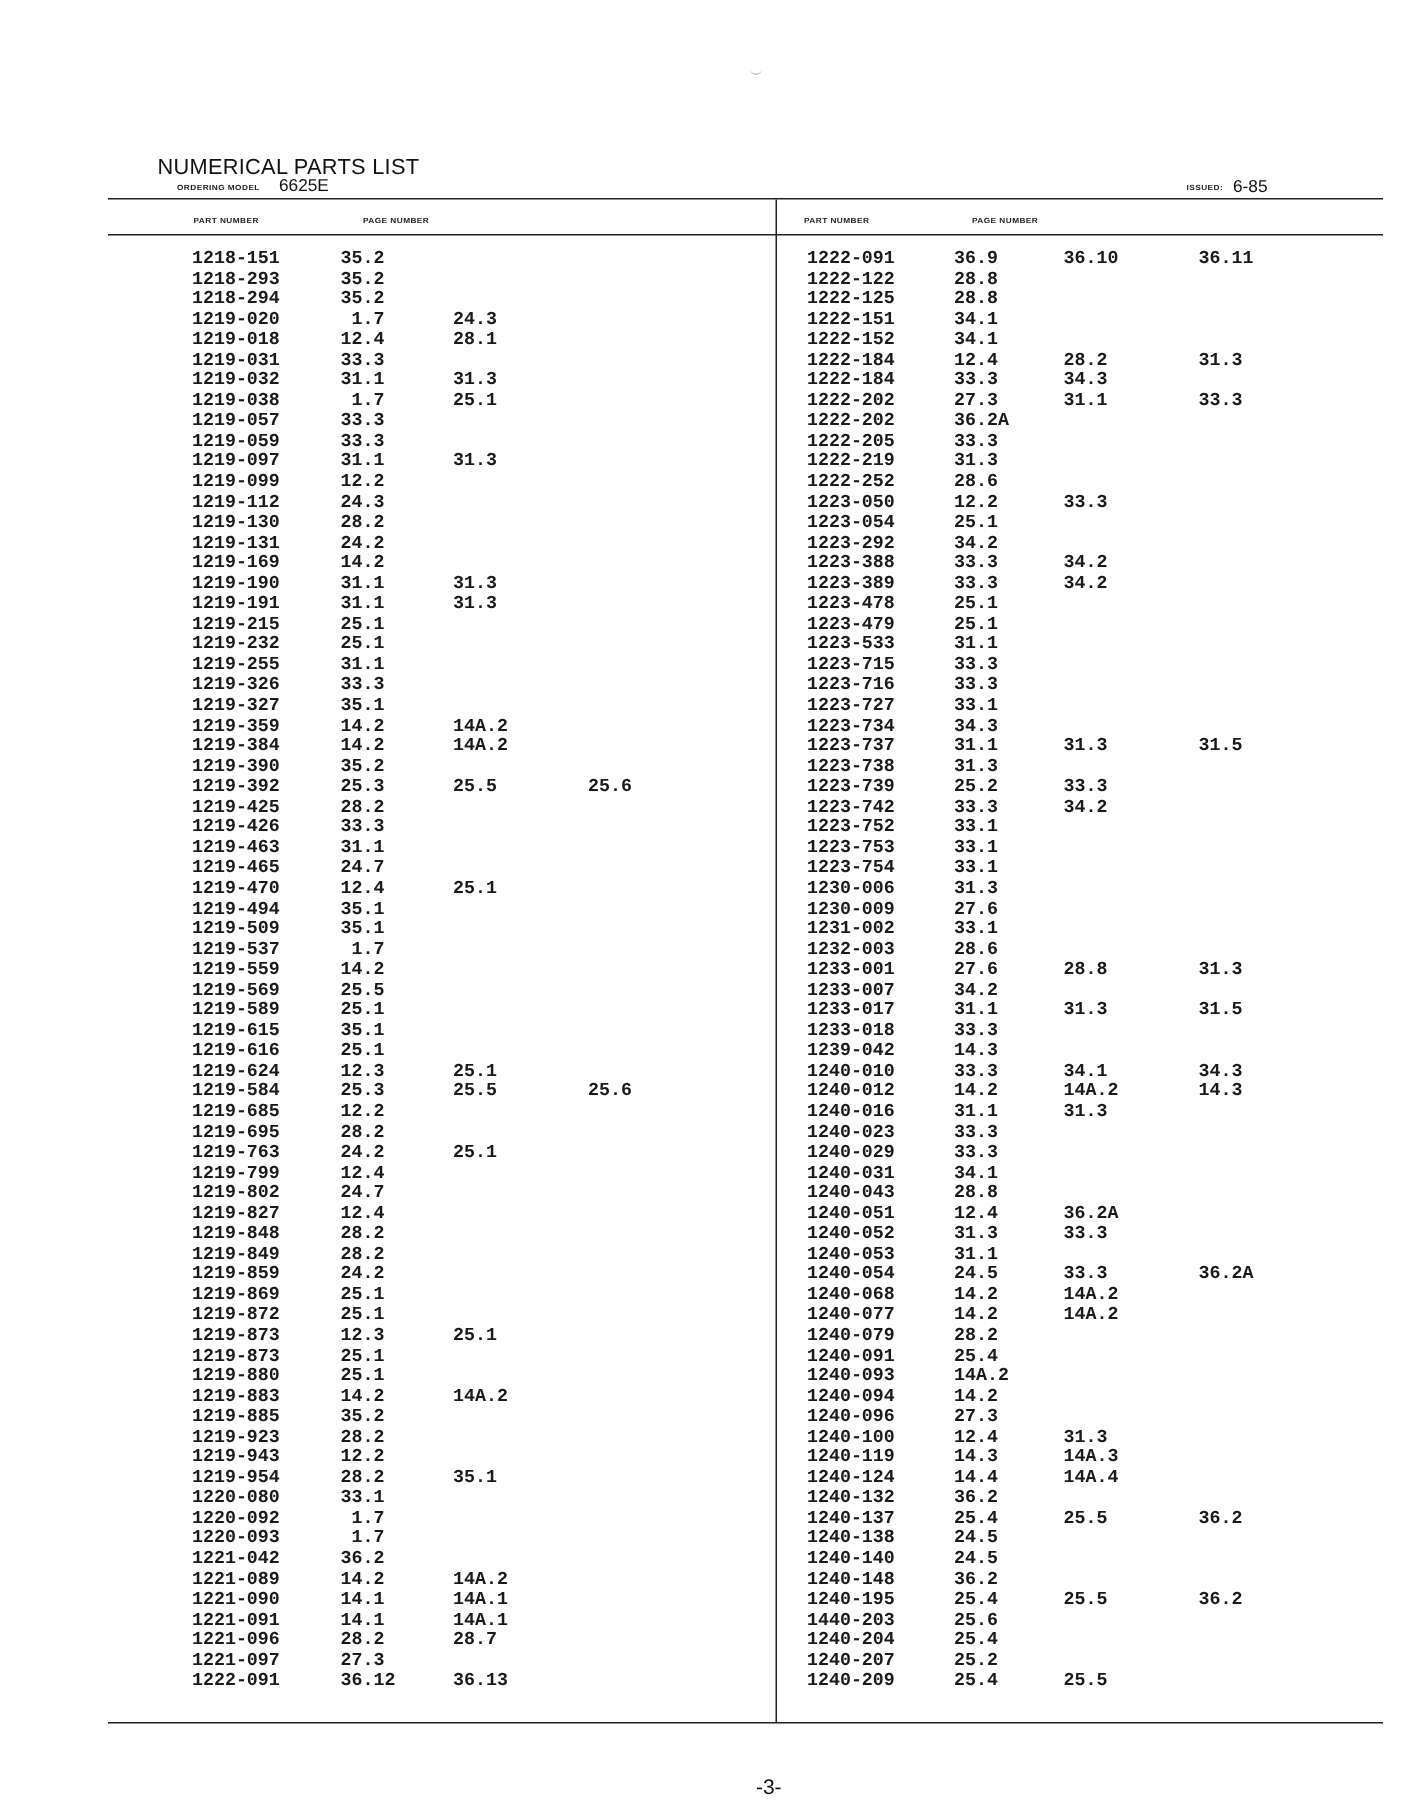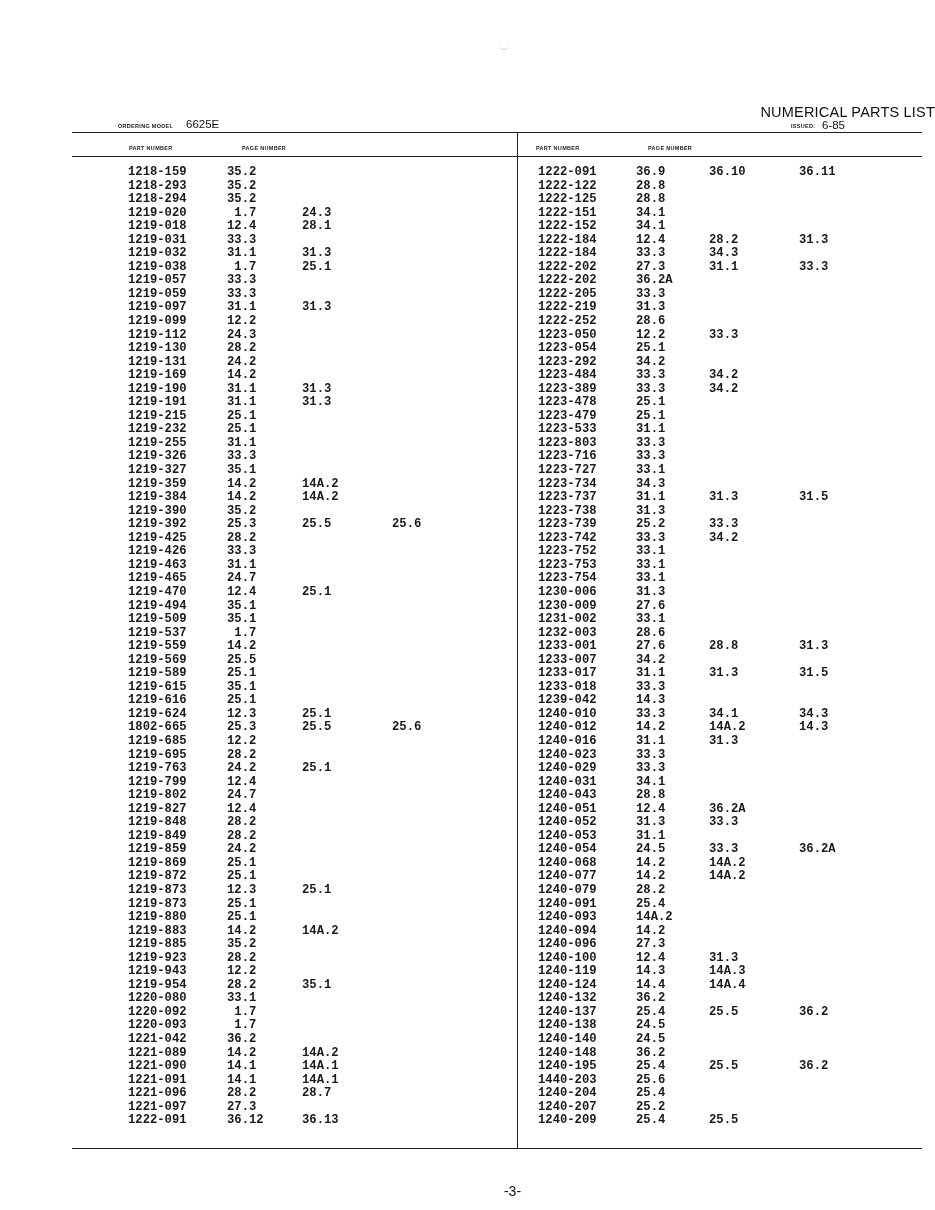--- a/index.html
+++ b/index.html
@@ -1,19 +1,19 @@
 <!DOCTYPE html>
 <html><head>
 <meta charset="utf-8">
 <style>
   html, body { margin: 0; padding: 0; background: #ffffff; }
   body { width: 935px; height: 1210px; position: relative; overflow: hidden; color: #111; }
   .abs { position: absolute; text-align: right; }
   .speck { left: 500px; top: 46px; width: 8px; height: 3px; border-bottom: 1px solid #999; border-radius: 0 0 4px 4px; opacity: 0.6; }
-  .title { left: 0; width: 935px; top: 104px; text-align: right; font-family: "Liberation Sans", sans-serif; font-size: 14.5px; letter-spacing: 0.2px; padding-left: 105px; box-sizing: border-box; }
+  .title { left: 0; width: 935px; top: 104px; text-align: left; font-family: "Liberation Sans", sans-serif; font-size: 14.5px; letter-spacing: 0.2px; padding-left: 105px; box-sizing: border-box; }
   .small-label { font-family: "Liberation Sans", sans-serif; font-weight: bold; font-size: 5.5px; letter-spacing: 0.3px; color: #222; text-transform: uppercase; transform: scaleY(0.9); }
   .model-label { left: 118px; top: 123px; }
   .model-value { left: 186px; top: 118px; font-family: "Liberation Sans", sans-serif; font-size: 11.5px; }
   .issue-label { left: 791px; top: 123px; }
   .issue-value { left: 822px; top: 119px; font-family: "Liberation Sans", sans-serif; font-size: 11.5px; }
   .hline { height: 0; border-top: 1.3px solid #222; }
   .line-top { left: 72px; width: 850px; top: 132px; }
   .line-hdr { left: 72px; width: 850px; top: 156px; }
   .line-bottom { left: 72px; width: 850px; top: 1148px; }
   .vline { left: 517px; top: 133px; width: 0; height: 1015px; border-left: 1.3px solid #222; }
@@ -54,21 +54,21 @@
 <div class="abs vline"></div>
 
 <div class="abs small-label hdr-part-l">part number</div>
 <div class="abs small-label hdr-page-l">page number</div>
 <div class="abs small-label hdr-part-r">part number</div>
 <div class="abs small-label hdr-page-r">page number</div>
 
 <div class="abs rows">
   <div class="col-l l" id="left-list">
       <div class="row">
-        <span class="c0">1218-159</span>
+        <span class="c0">1218-151</span>
         <span class="c1">35.2</span>
         <span class="c2"></span>
         <span class="c3"></span>
       </div>
       <div class="row">
         <span class="c0">1218-293</span>
         <span class="c1">35.2</span>
         <span class="c2"></span>
         <span class="c3"></span>
       </div>
@@ -300,21 +300,21 @@
         <span class="c2"></span>
         <span class="c3"></span>
       </div>
       <div class="row">
         <span class="c0">1219-624</span>
         <span class="c1">12.3</span>
         <span class="c2">25.1</span>
         <span class="c3"></span>
       </div>
       <div class="row">
-        <span class="c0">1802-665</span>
+        <span class="c0">1219-584</span>
         <span class="c1">25.3</span>
         <span class="c2">25.5</span>
         <span class="c3">25.6</span>
       </div>
       <div class="row">
         <span class="c0">1219-685</span>
         <span class="c1">12.2</span>
         <span class="c2"></span>
         <span class="c3"></span>
       </div>
@@ -572,21 +572,21 @@
         <span class="c2"></span>
         <span class="c3"></span>
       </div>
       <div class="row">
         <span class="c0">1223-292</span>
         <span class="c1">34.2</span>
         <span class="c2"></span>
         <span class="c3"></span>
       </div>
       <div class="row">
-        <span class="c0">1223-484</span>
+        <span class="c0">1223-388</span>
         <span class="c1">33.3</span>
         <span class="c2">34.2</span>
         <span class="c3"></span>
       </div>
       <div class="row">
         <span class="c0">1223-389</span>
         <span class="c1">33.3</span>
         <span class="c2">34.2</span>
         <span class="c3"></span>
       </div>
@@ -602,21 +602,21 @@
         <span class="c2"></span>
         <span class="c3"></span>
       </div>
       <div class="row">
         <span class="c0">1223-533</span>
         <span class="c1">31.1</span>
         <span class="c2"></span>
         <span class="c3"></span>
       </div>
       <div class="row">
-        <span class="c0">1223-803</span>
+        <span class="c0">1223-715</span>
         <span class="c1">33.3</span>
         <span class="c2"></span>
         <span class="c3"></span>
       </div>
       <div class="row">
         <span class="c0">1223-716</span>
         <span class="c1">33.3</span>
         <span class="c2"></span>
         <span class="c3"></span>
       </div>

